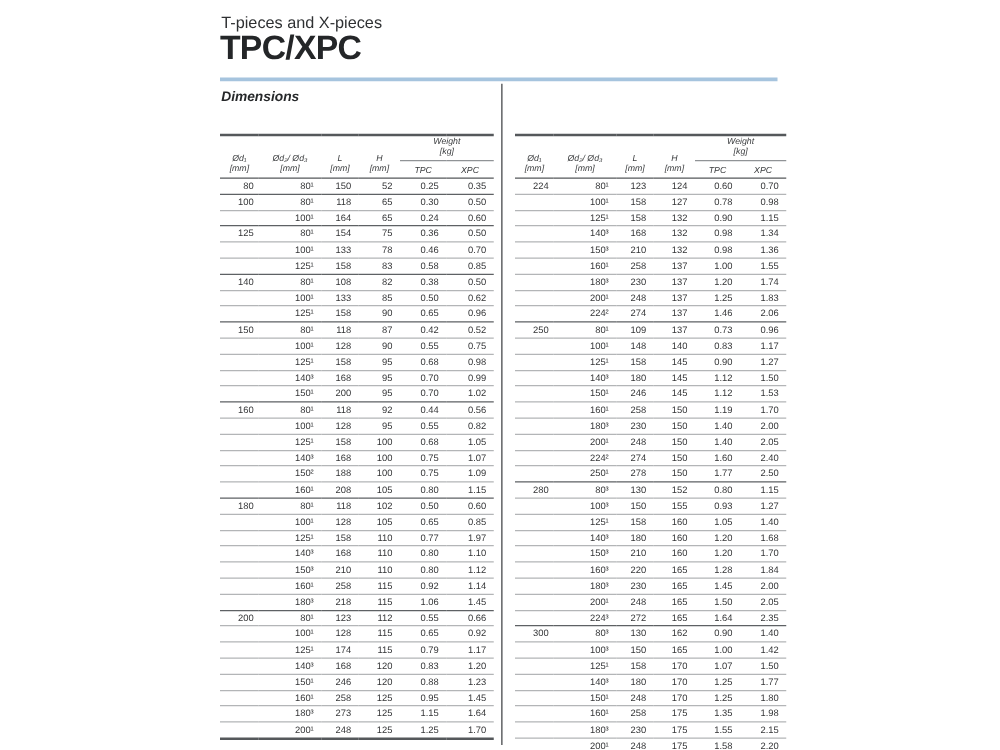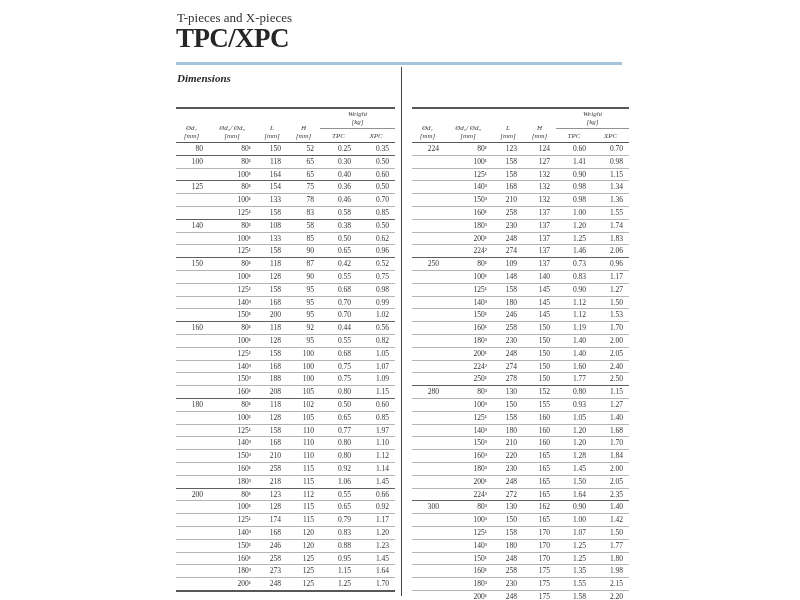--- a/index.html
+++ b/index.html
@@ -1,17 +1,17 @@
 <!DOCTYPE html>
 <html><head>
 <meta charset="utf-8">
 <style>
   html,body{margin:0;padding:0;background:#ffffff;}
   .page{position:relative;width:800px;height:600px;background:#ffffff;overflow:hidden;
-        font-family:Liberation Serif, serif;}
+        font-family:Liberation Sans, sans-serif;}
   .subtitle{position:absolute;left:177px;top:10px;font-size:13px;color:#2f3133;}
   .title{position:absolute;left:176px;top:23px;font-size:27px;font-weight:bold;
          color:#242628;letter-spacing:-0.6px;text-align:center;}
   .blue-rule{position:absolute;left:176px;top:62px;width:446px;height:3px;background:#a6c4de;}
   .section-title{position:absolute;left:177px;top:72px;font-size:11px;font-weight:bold;
                  font-style:italic;color:#26282a;}
   .vdivider{position:absolute;left:401px;top:67px;width:1px;height:529px;background:#404346;}
 
   table.tbl{position:absolute;top:107px;border-collapse:collapse;table-layout:fixed;
             border-top:2px solid #55585b;border-bottom:2px solid #55585b;}
@@ -95,21 +95,21 @@
           <td>118</td>
           <td>65</td>
           <td>0.30</td>
           <td>0.50</td>
         </tr>
         <tr>
           <td class="c-d1"></td>
           <td>100¹</td>
           <td>164</td>
           <td>65</td>
-          <td>0.40</td>
+          <td>0.24</td>
           <td>0.60</td>
         </tr>
         <tr class="group-start">
           <td class="c-d1">125</td>
           <td>80¹</td>
           <td>154</td>
           <td>75</td>
           <td>0.36</td>
           <td>0.50</td>
         </tr>
@@ -126,21 +126,21 @@
           <td>125¹</td>
           <td>158</td>
           <td>83</td>
           <td>0.58</td>
           <td>0.85</td>
         </tr>
         <tr class="group-start">
           <td class="c-d1">140</td>
           <td>80¹</td>
           <td>108</td>
-          <td>58</td>
+          <td>82</td>
           <td>0.38</td>
           <td>0.50</td>
         </tr>
         <tr>
           <td class="c-d1"></td>
           <td>100¹</td>
           <td>133</td>
           <td>85</td>
           <td>0.50</td>
           <td>0.62</td>
@@ -408,21 +408,21 @@
           <td>123</td>
           <td>124</td>
           <td>0.60</td>
           <td>0.70</td>
         </tr>
         <tr>
           <td class="c-d1"></td>
           <td>100¹</td>
           <td>158</td>
           <td>127</td>
-          <td>1.41</td>
+          <td>0.78</td>
           <td>0.98</td>
         </tr>
         <tr>
           <td class="c-d1"></td>
           <td>125¹</td>
           <td>158</td>
           <td>132</td>
           <td>0.90</td>
           <td>1.15</td>
         </tr>

